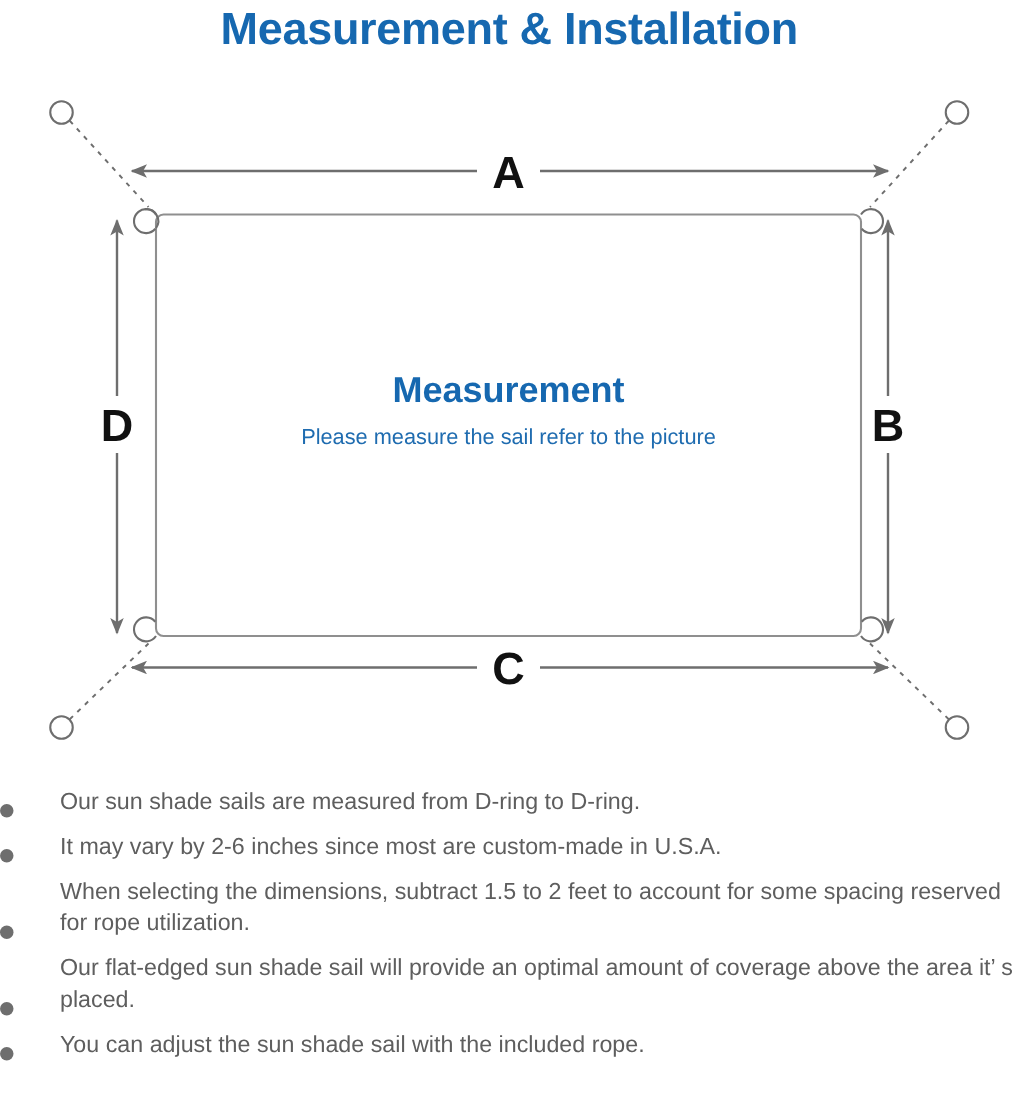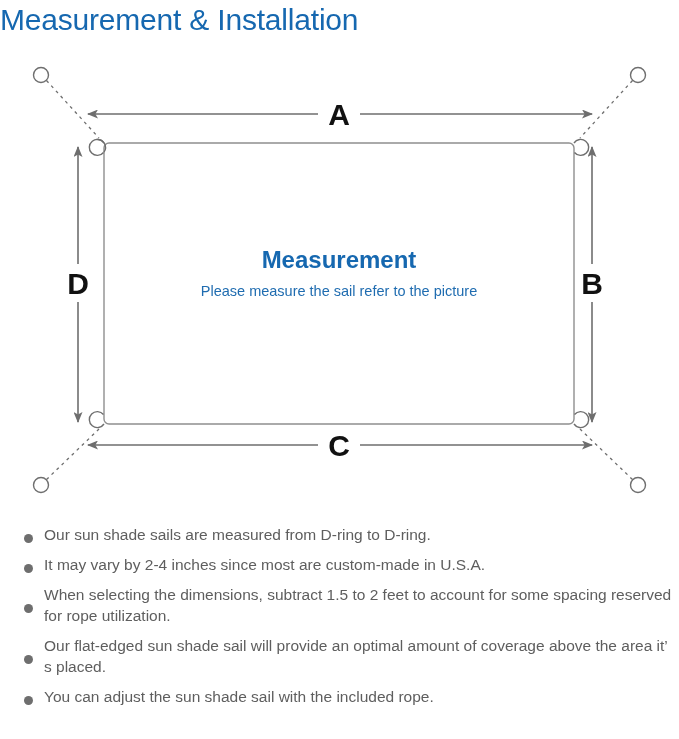--- a/index.html
+++ b/index.html
@@ -18,22 +18,23 @@
   .page {
     width: 679px;
     height: 739px;
     position: relative;
   }
   .title {
     position: absolute;
     left: 0;
     top: 0;
     width: 679px;
+    text-align: center;
     font-size: 30px;
-    font-weight: normal;
+    font-weight: bold;
     color: #1668b0;
     letter-spacing: -0.2px;
     line-height: 38px;
     padding-top: 1px;
     font-family: "Liberation Sans", sans-serif;
   }
   .diagram {
     position: absolute;
     left: 0;
     top: 52px;
@@ -41,23 +42,24 @@
     height: 465px;
   }
   .notes {
     position: absolute;
     left: 0;
     top: 524px;
     width: 679px;
   }
   .note-row {
     display: flex;
-    align-items: center;
+    align-items: flex-end;
     margin-bottom: 9px;
-    padding-left: 24px;
+    padding-left: 0;
+    gap: 20px;
   }
   .note-bullet {
     width: 9px;
     height: 9px;
     border-radius: 50%;
     background: #6e6e6e;
     flex: 0 0 auto;
     margin-top: 7px;
     margin-right: 11px;
   }
@@ -171,21 +173,21 @@
     </svg>
   </div>
 
   <div class="notes">
     <div class="note-row">
       <span class="note-bullet"></span>
       <span class="note-text">Our sun shade sails are measured from D-ring to D-ring.</span>
     </div>
     <div class="note-row">
       <span class="note-bullet"></span>
-      <span class="note-text">It may vary by 2-4 inches since most are custom-made in U.S.A.</span>
+      <span class="note-text">It may vary by 2-6 inches since most are custom-made in U.S.A.</span>
     </div>
     <div class="note-row">
       <span class="note-bullet"></span>
       <span class="note-text">When selecting the dimensions, subtract 1.5 to 2 feet to account for some spacing reserved for rope utilization.</span>
     </div>
     <div class="note-row">
       <span class="note-bullet"></span>
       <span class="note-text">Our flat-edged sun shade sail will provide an optimal amount of coverage above the area it’ s placed.</span>
     </div>
     <div class="note-row">

